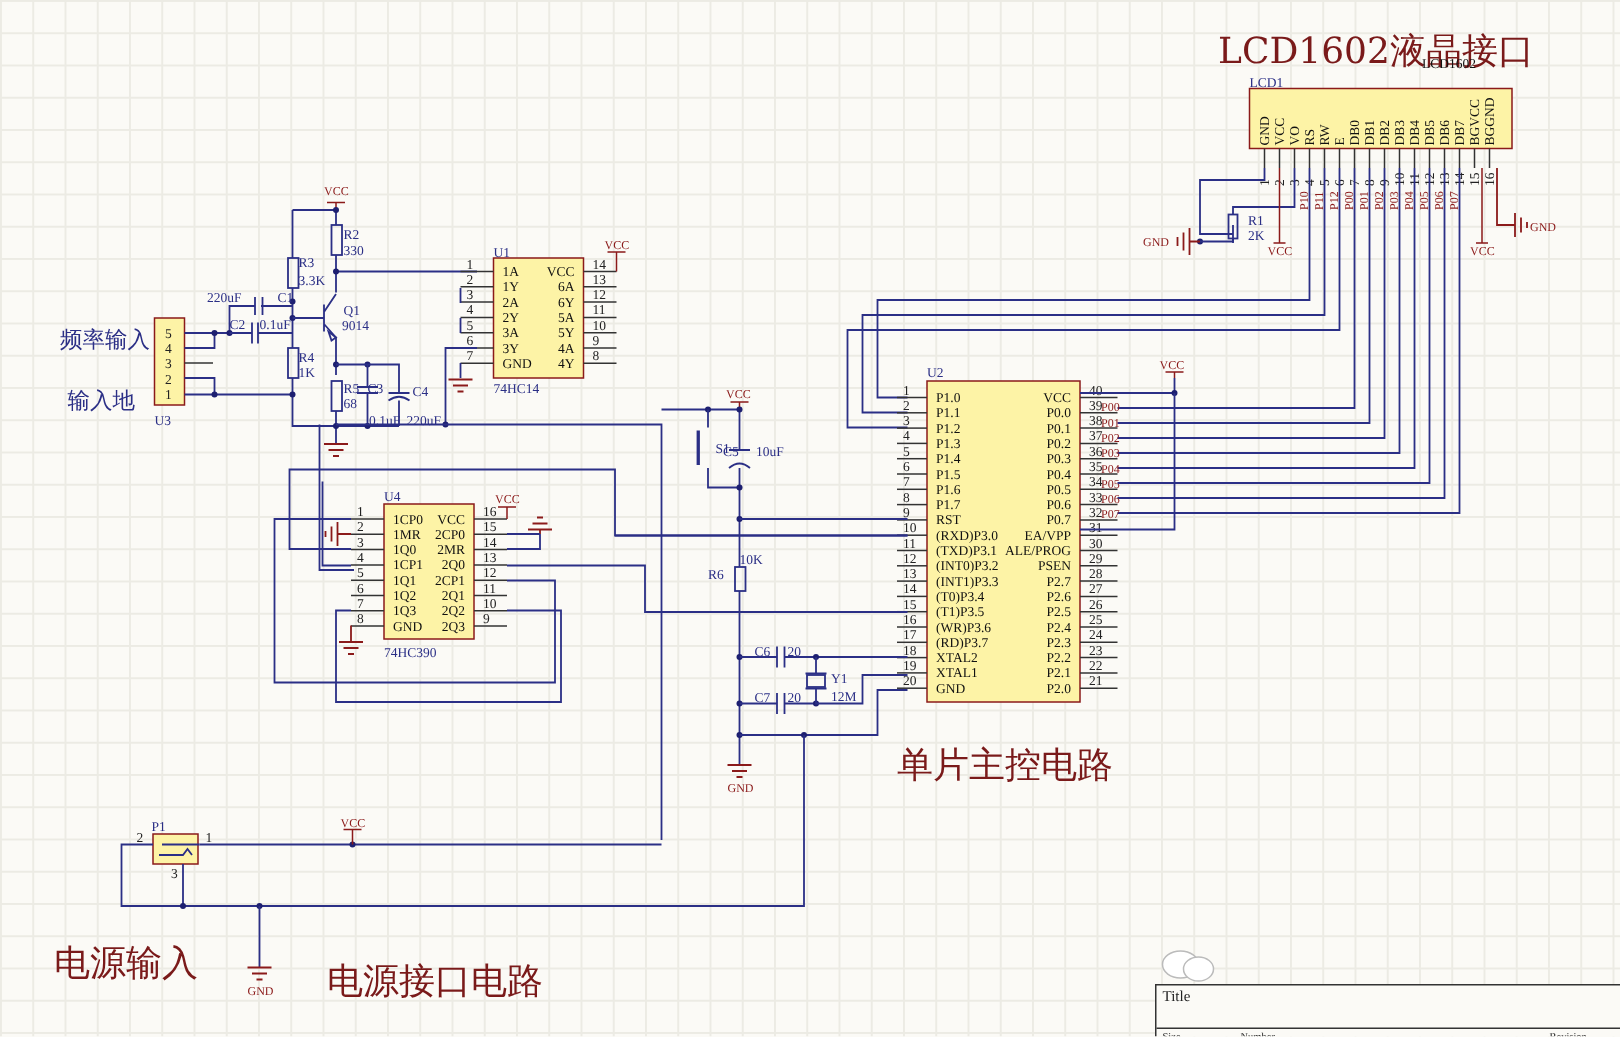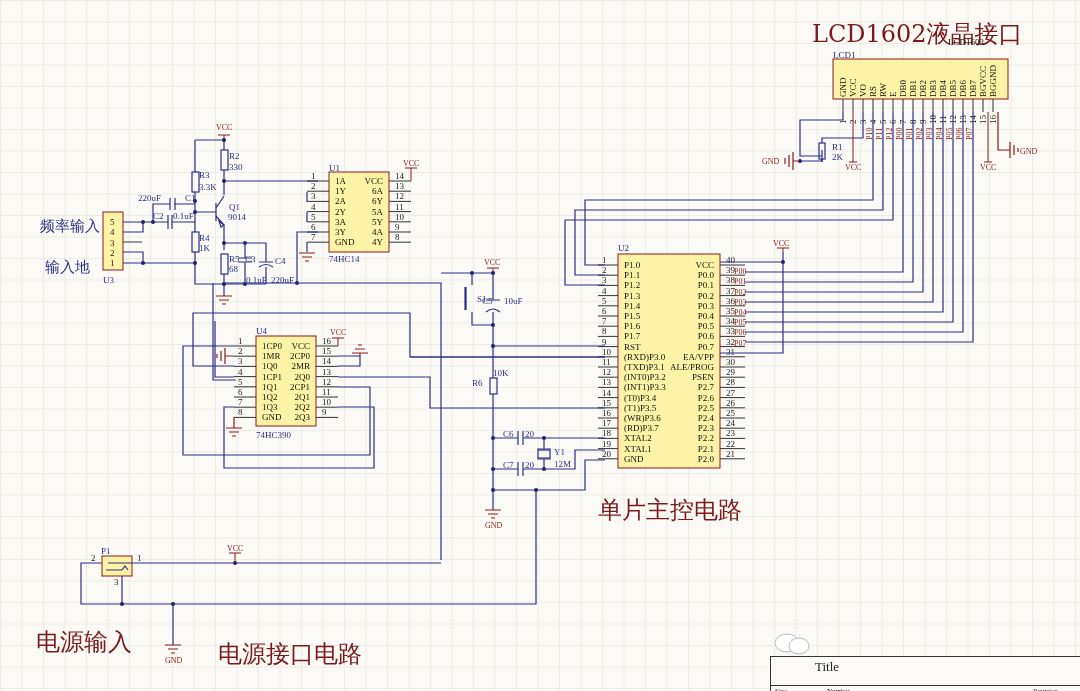--- a/index.html
+++ b/index.html
@@ -15,21 +15,21 @@
   .dot{fill:#1d1f70;}
   .t-pin{font-family:"Liberation Serif",serif;font-size:9px;fill:#222;}
   .t-name{font-family:"Liberation Serif",serif;font-size:9px;fill:#111;}
   .t-des{font-family:"Liberation Serif",serif;font-size:9px;fill:#2b2f86;}
   .t-net{font-family:"Liberation Serif",serif;font-size:8px;fill:#8b1a1a;}
   .t-pwr{font-family:"Liberation Serif",serif;font-size:8px;fill:#8b1a1a;}
   .t-big{font-family:"DejaVu Serif",serif;fill:#7a1a1a;}
   .t-blue{font-family:"DejaVu Sans",sans-serif;fill:#2b2f86;}
   .gnd{stroke:#8b1a1a;stroke-width:1.2;fill:none;}
   .title-block{position:absolute;left:770px;top:656px;width:320px;height:40px;border:1px solid #333;border-right:none;background:#fbfaf6;}
-  .tb-title{position:absolute;left:4px;top:2px;font-size:13px;color:#222;margin-left:40px;}
+  .tb-title{position:absolute;left:4px;top:2px;font-size:10px;color:#222;}
   .tb-row{position:absolute;left:0;top:28px;width:100%;border-top:1px solid #333;height:12px;}
   .tb-cell{position:absolute;top:1px;font-size:7px;color:#222;}
   .watermark{position:absolute;left:773px;top:626px;font-family:"DejaVu Sans",sans-serif;font-size:23px;color:#fff;
     text-shadow:0 0 1px #999,1px 1px 0 #bbb,-1px -1px 0 #ddd;letter-spacing:1px;}
   .wm-icon{position:absolute;left:773px;top:631px;width:40px;height:26px;}
 </style>
 </head>
 <body>
 
 <div id="stage">

